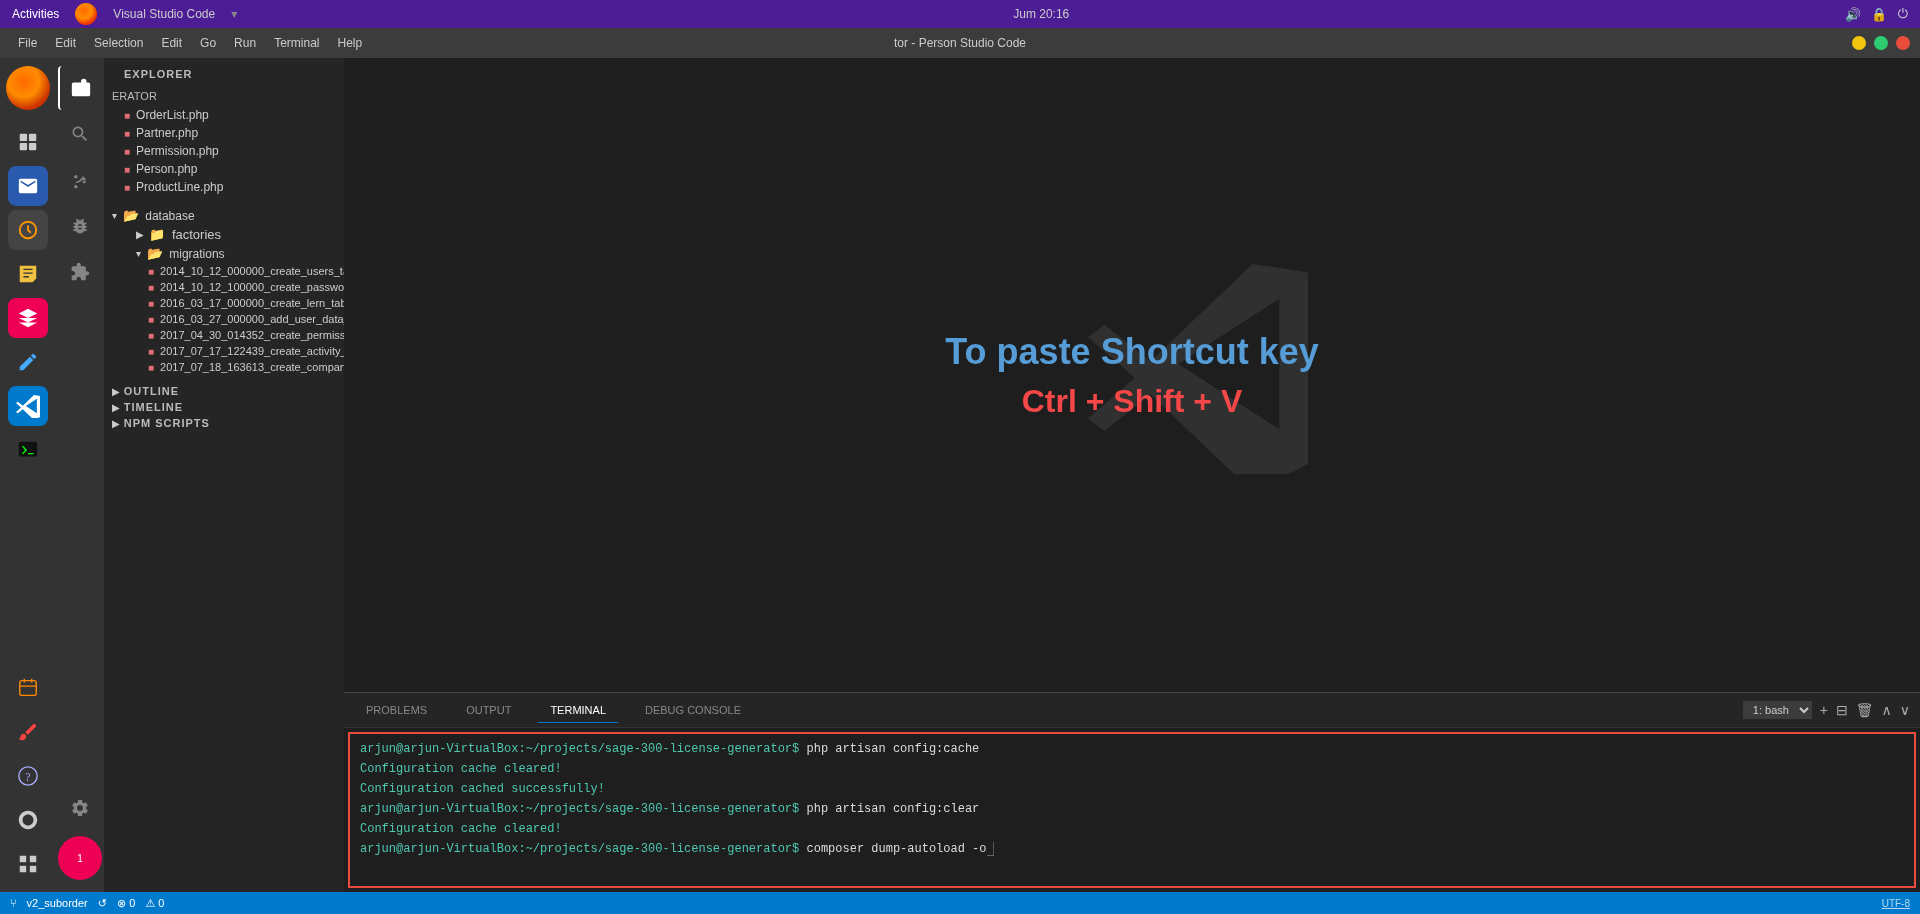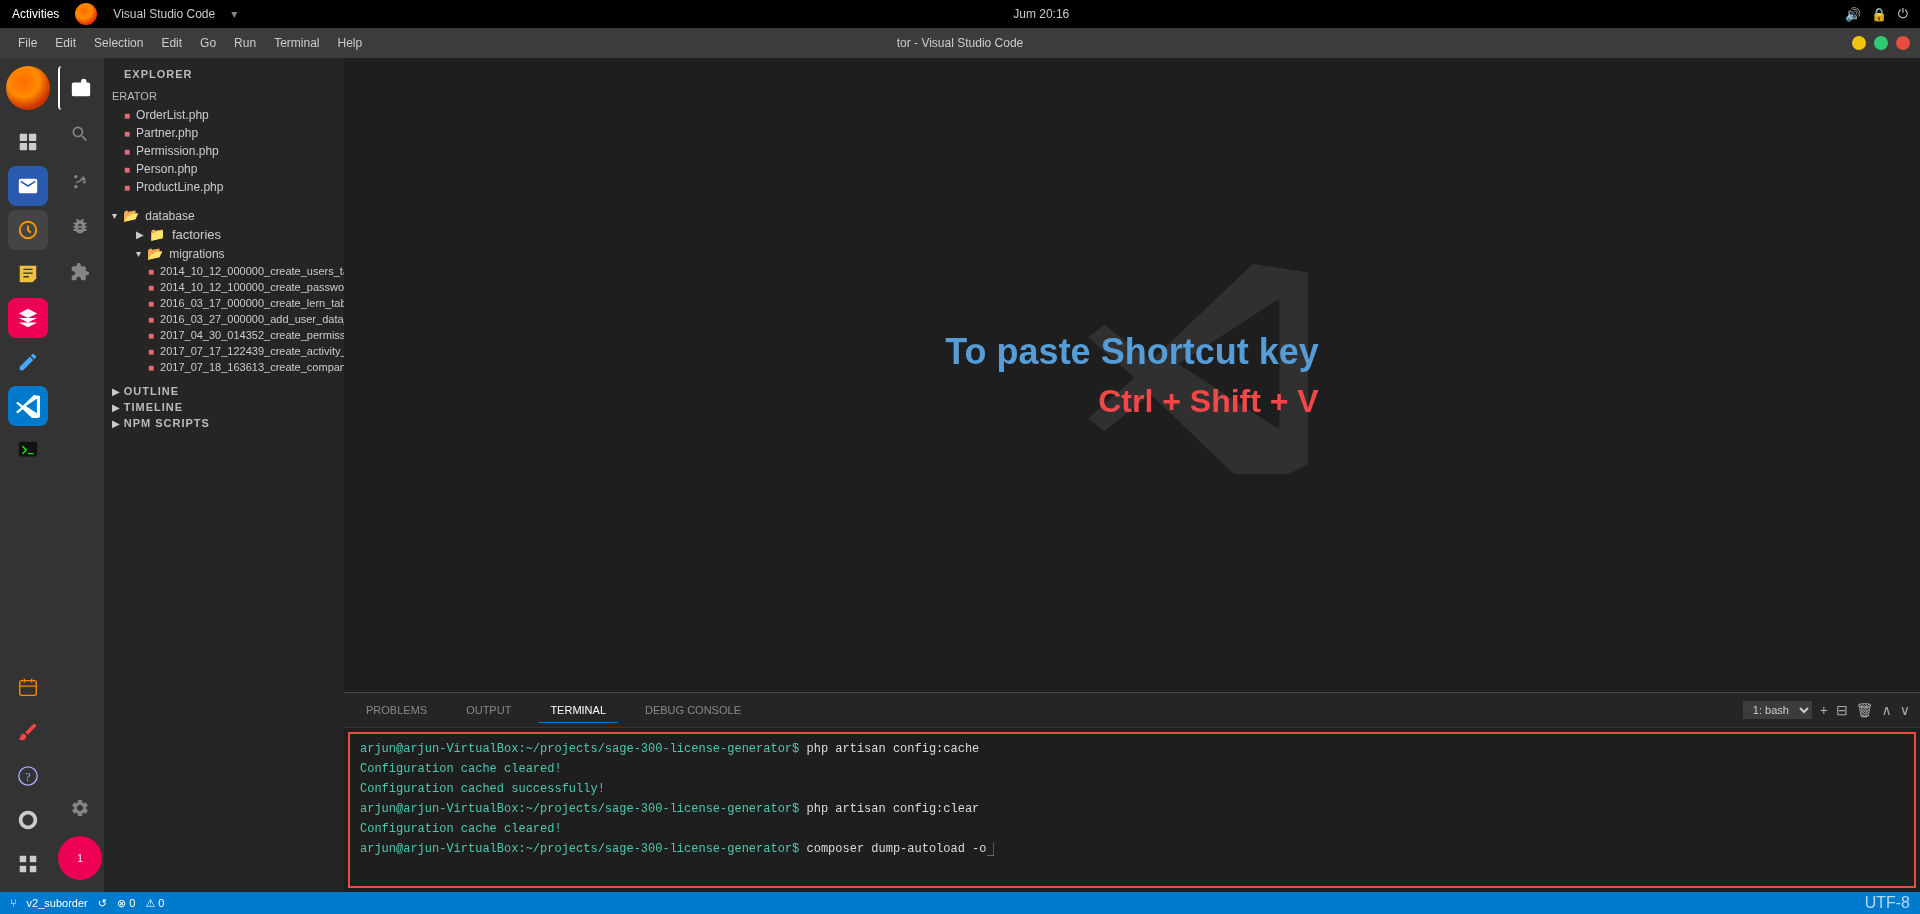--- a/index.html
+++ b/index.html
@@ -9,21 +9,21 @@
       background: #1e1e1e;
       font-family: 'Segoe UI', sans-serif;
       overflow: hidden;
       display: flex;
       flex-direction: column;
     }
 
     
     .system-bar {
       height: 28px;
-      background: #000000;
+      background: #4c1d95;
       display: flex;
       align-items: center;
       justify-content: space-between;
       padding: 0 12px;
       font-size: 12px;
       color: #ccc;
     }
     .system-bar-left {
       display: flex;
       align-items: center;
@@ -208,21 +208,20 @@
     .paste-title {
       font-size: 36px;
       font-weight: 700;
       color: #569cd6;
       margin-bottom: 10px;
     }
     .paste-shortcut {
       font-size: 32px;
       font-weight: 700;
       color: #f44747;
-      text-align: right;
     }
 
     
     .terminal-panel {
       height: 200px;
       background: #1e1e1e;
       border-top: 1px solid #444;
       display: flex;
       flex-direction: column;
       flex-shrink: 0;
@@ -331,21 +330,21 @@
   <div class="titlebar-menu">
     <div class="titlebar-menu-item">File</div>
     <div class="titlebar-menu-item">Edit</div>
     <div class="titlebar-menu-item">Selection</div>
     <div class="titlebar-menu-item">Edit</div>
     <div class="titlebar-menu-item">Go</div>
     <div class="titlebar-menu-item">Run</div>
     <div class="titlebar-menu-item">Terminal</div>
     <div class="titlebar-menu-item">Help</div>
   </div>
-  <span class="titlebar-title">tor - Visual Studio Code</span>
+  <span class="titlebar-title">tor - Person Studio Code</span>
   <div class="titlebar-controls">
     <div class="titlebar-btn minimize"></div>
     <div class="titlebar-btn maximize"></div>
     <div class="titlebar-btn close"></div>
   </div>
 </div>
 
 <div class="main-layout">
 
   <div class="activity-bar">
@@ -621,15 +620,15 @@
 
 <div class="status-bar">
   <div class="status-left">
     <span style="font-size:11px;">⑂</span>
     <span>v2_suborder</span>
     <span>↺</span>
     <span>⊗ 0</span>
     <span>⚠ 0</span>
   </div>
   <div class="status-right">
-    <span style="color:rgba(255,255,255,0.7);font-size:16px;">UTF-8</span>
+    <span style="color:rgba(255,255,255,0.7);font-size:10px;text-decoration:underline;">UTF-8</span>
   </div>
 </div>
 
 </body></html>

